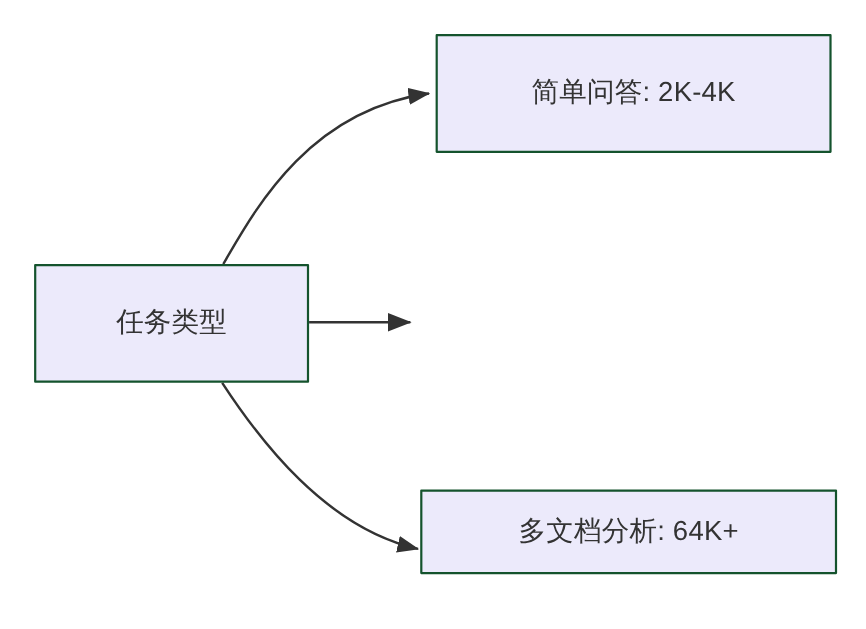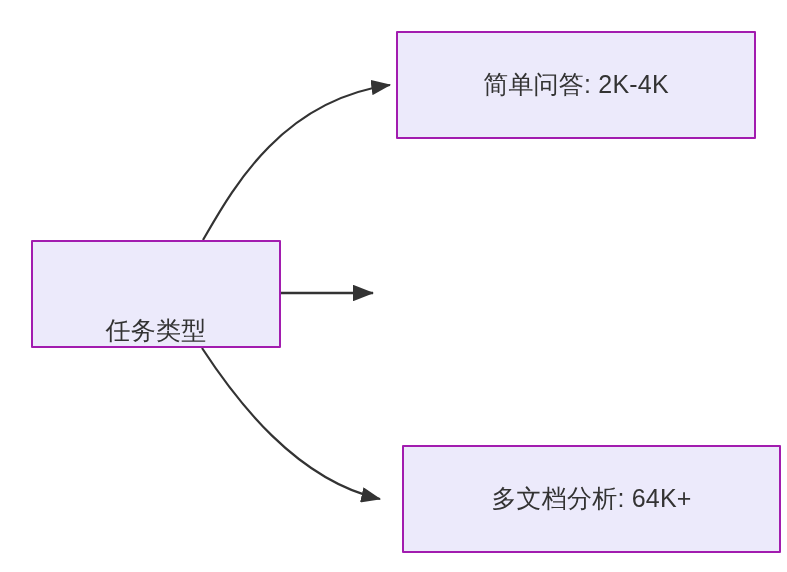--- a/index.html
+++ b/index.html
@@ -25,40 +25,40 @@
     left: 0;
     top: 0;
     width: 787px;
     height: 572px;
     pointer-events: none;
   }
   .flow-node {
     position: absolute;
     box-sizing: border-box;
     background: #ECEAFB;
-    border: 2px solid #a21caf;
+    border: 2px solid #14532d;
     border-radius: 1px;
     display: flex;
     align-items: center;
     justify-content: center;
     text-align: center;
   }
   .flow-node-label {
     color: #333333;
     font-size: 25px;
     line-height: 1.25;
     font-family: "Liberation Sans", "DejaVu Sans", sans-serif;
     letter-spacing: 0.2px;
     white-space: nowrap;
   }
   
-  #node-source  { left: 31px;  top: 240px; width: 250px; height: 108px; align-items: flex-end; }
+  #node-source  { left: 31px;  top: 240px; width: 250px; height: 108px; }
   #node-target-0 { left: 396px; top: 31px;  width: 360px; height: 108px; }
   #node-target-1 { left: 379px; top: 237px; width: 392px; height: 110px; }
-  #node-target-2 { left: 402px; top: 445px; width: 379px; height: 108px; }
+  #node-target-2 { left: 382px; top: 445px; width: 379px; height: 77px; }
 </style>
 </head>
 <body>
 
 <div id="diagram-canvas">
 
   <svg id="edge-layer" viewBox="0 0 787 572" width="787" height="572" xmlns="http://www.w3.org/2000/svg">
     <defs>
       <marker id="arrowhead" markerWidth="9" markerHeight="7" refX="8.5" refY="3.5" orient="auto" markerUnits="strokeWidth">
         <polygon points="0 0, 9 3.5, 0 7" fill="#333333"></polygon>

